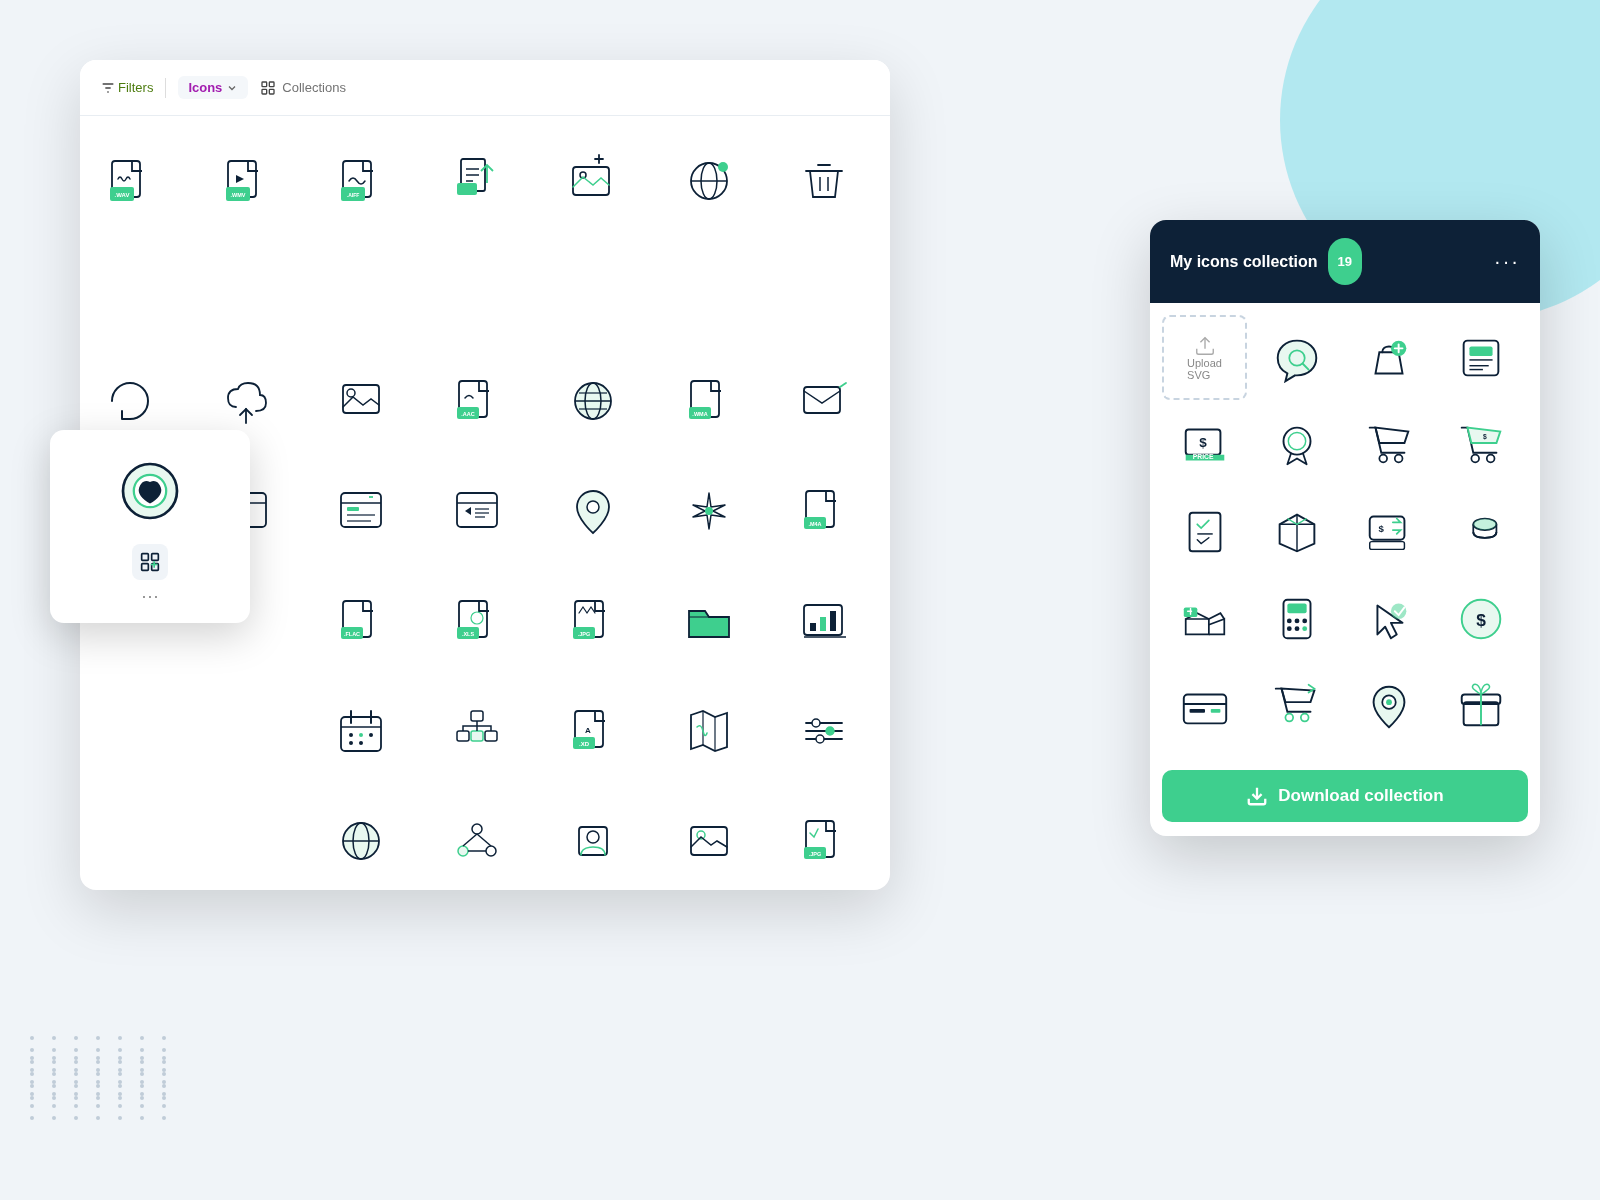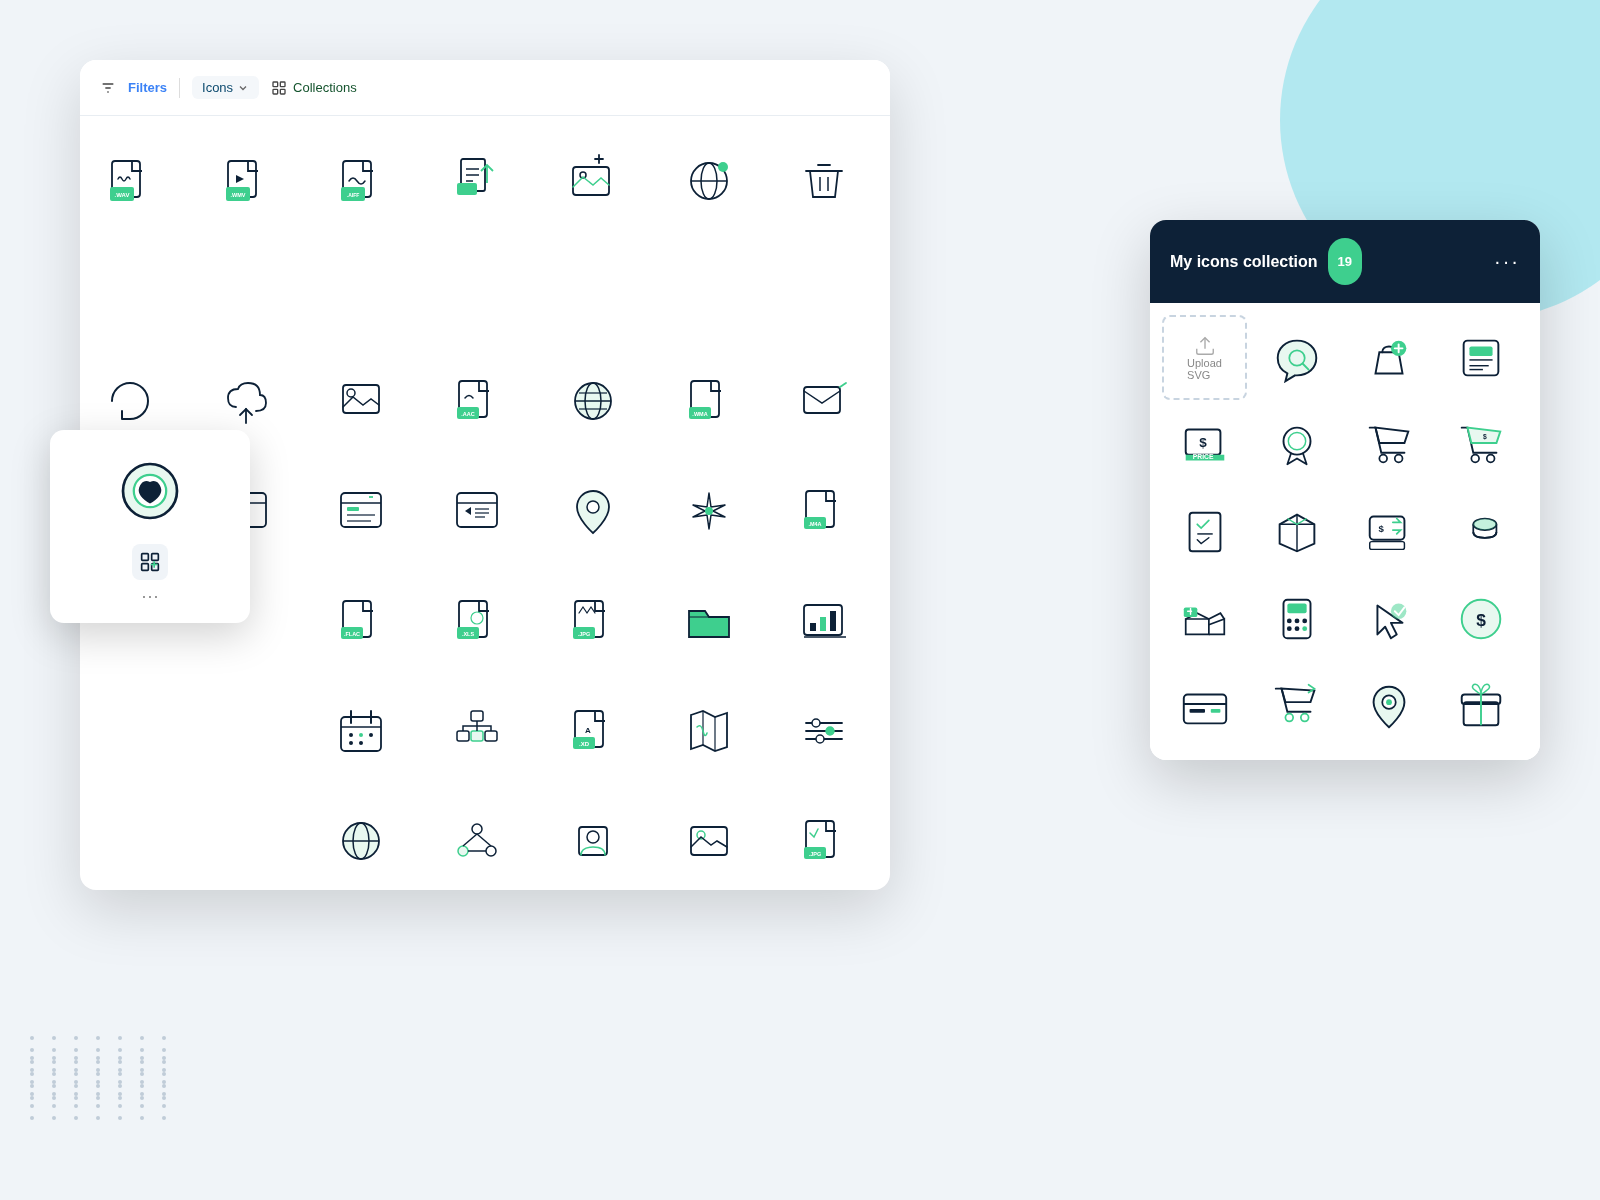--- a/index.html
+++ b/index.html
@@ -62,39 +62,39 @@
       align-items: center;
       padding: 0 20px;
       height: 56px;
       border-bottom: 1px solid #e8edf2;
       gap: 12px;
       background: #fff;
     }
     .toolbar-filters {
       display: flex;
       align-items: center;
-      gap: 12px;
+      gap: 2px;
       font-size: 13px;
-      color: #3b82f6;
-      font-weight: 700;
+      color: #4d7c0f;
+      font-weight: 400;
       cursor: pointer;
     }
     .toolbar-filters svg { color: #555; }
     .toolbar-divider {
       width: 1px;
       height: 20px;
       background: #ddd;
     }
     .toolbar-tag {
       display: flex;
       align-items: center;
       gap: 4px;
       font-size: 13px;
-      color: #0c4a6e;
-      font-weight: 400;
+      color: #a21caf;
+      font-weight: 700;
       cursor: pointer;
       background: #f4f7fa;
       padding: 4px 10px;
       border-radius: 6px;
     }
     .search-bar {
       flex: 1;
       height: 34px;
       border: 1px solid #e0e6ef;
       border-radius: 8px;
@@ -112,21 +112,21 @@
       font-size: 13px;
       color: #333;
       outline: none;
       flex: 1;
     }
     .collections-btn {
       display: flex;
       align-items: center;
       gap: 6px;
       font-size: 13px;
-      color: #14532d;
+      color: #737373;
       font-weight: 500;
       cursor: pointer;
     }
 
     
     .icon-grid {
       display: grid;
       grid-template-columns: repeat(7, 1fr);
       gap: 0;
       padding: 10px 0;
@@ -902,20 +902,28 @@
       <svg viewBox="0 0 56 56" fill="none">
         <rect x="10" y="24" width="36" height="24" rx="3" stroke="#0d2137" stroke-width="2" fill="none"></rect>
         <rect x="8" y="16" width="40" height="10" rx="3" stroke="#0d2137" stroke-width="2" fill="none"></rect>
         <line x1="28" y1="16" x2="28" y2="48" stroke="#3ecf8e" stroke-width="2"></line>
         <path d="M28 16 C28 16 22 12 20 10 C18 8 20 4 24 6 C26 7 28 12 28 16" stroke="#3ecf8e" stroke-width="1.5" fill="none"></path>
         <path d="M28 16 C28 16 34 12 36 10 C38 8 36 4 32 6 C30 7 28 12 28 16" stroke="#3ecf8e" stroke-width="1.5" fill="none"></path>
       </svg>
     </div>
   </div>
 
+  <button class="download-btn">
+    <svg width="22" height="22" viewBox="0 0 24 24" fill="none" stroke="white" stroke-width="2.5">
+      <path d="M21 15v4a2 2 0 01-2 2H5a2 2 0 01-2-2v-4"></path>
+        <polyline points="7 10 12 15 17 10"></polyline>
+        <line x1="12" y1="15" x2="12" y2="3"></line>
+    </svg>
+    <span>Download collection</span>
+  </button>
 </div>
 
 <div style="position:absolute;bottom:80px;left:30px;z-index:1;display:grid;grid-template-columns:repeat(7,14px);gap:8px;">
     <span style="width:4px;height:4px;background:#c0ccd8;border-radius:50%;display:block;"></span>
     <span style="width:4px;height:4px;background:#c0ccd8;border-radius:50%;display:block;"></span>
     <span style="width:4px;height:4px;background:#c0ccd8;border-radius:50%;display:block;"></span>
     <span style="width:4px;height:4px;background:#c0ccd8;border-radius:50%;display:block;"></span>
     <span style="width:4px;height:4px;background:#c0ccd8;border-radius:50%;display:block;"></span>
     <span style="width:4px;height:4px;background:#c0ccd8;border-radius:50%;display:block;"></span>
     <span style="width:4px;height:4px;background:#c0ccd8;border-radius:50%;display:block;"></span>

